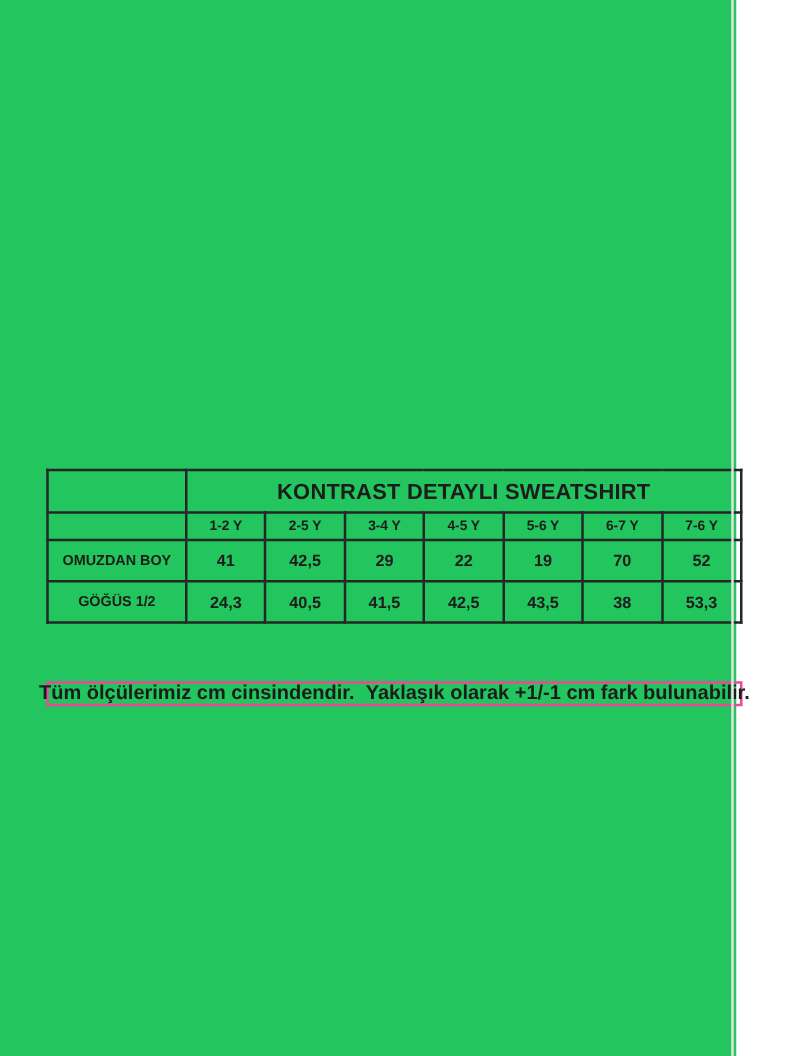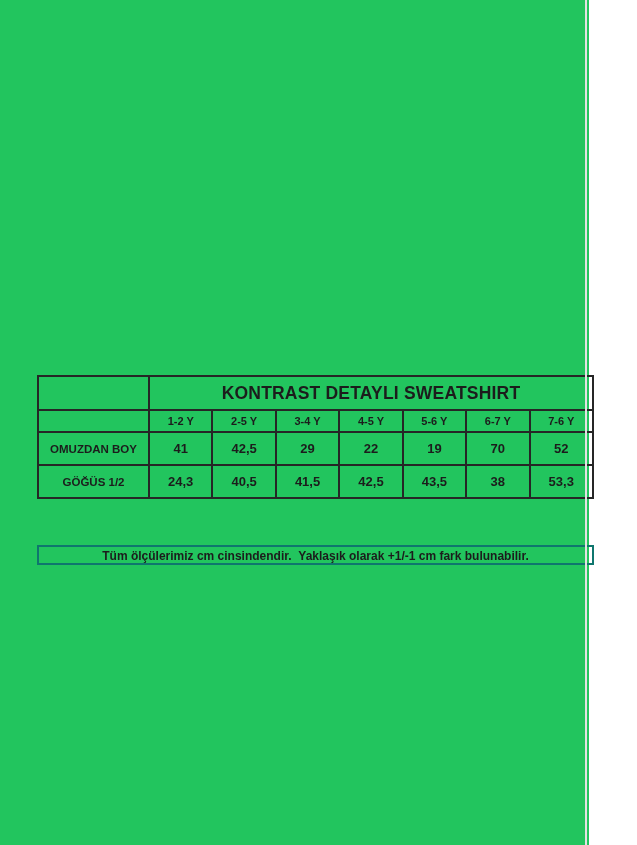--- a/index.html
+++ b/index.html
@@ -53,25 +53,25 @@
   tr.data-row td { height: 31px; font-size: 13px; }
   tr.data-row td.row-label { font-size: 11.5px; margin-top: 28px; }
   tr.data-row.last td { height: 28px; }
   .note-box {
     position: absolute;
     left: 37px;
     top: 545px;
     width: 557px;
     height: 20px;
     box-sizing: border-box;
-    border: 2px solid #0f766e;
+    border: 2px solid #ec4899;
     display: flex;
-    align-items: flex-end;
+    align-items: center;
     justify-content: center;
-    font-size: 12px;
+    font-size: 16px;
     font-weight: 700;
     color: #1c1c1c;
     white-space: nowrap;
   }
 </style>
 </head>
 <body>
 
 <div class="page">
 

